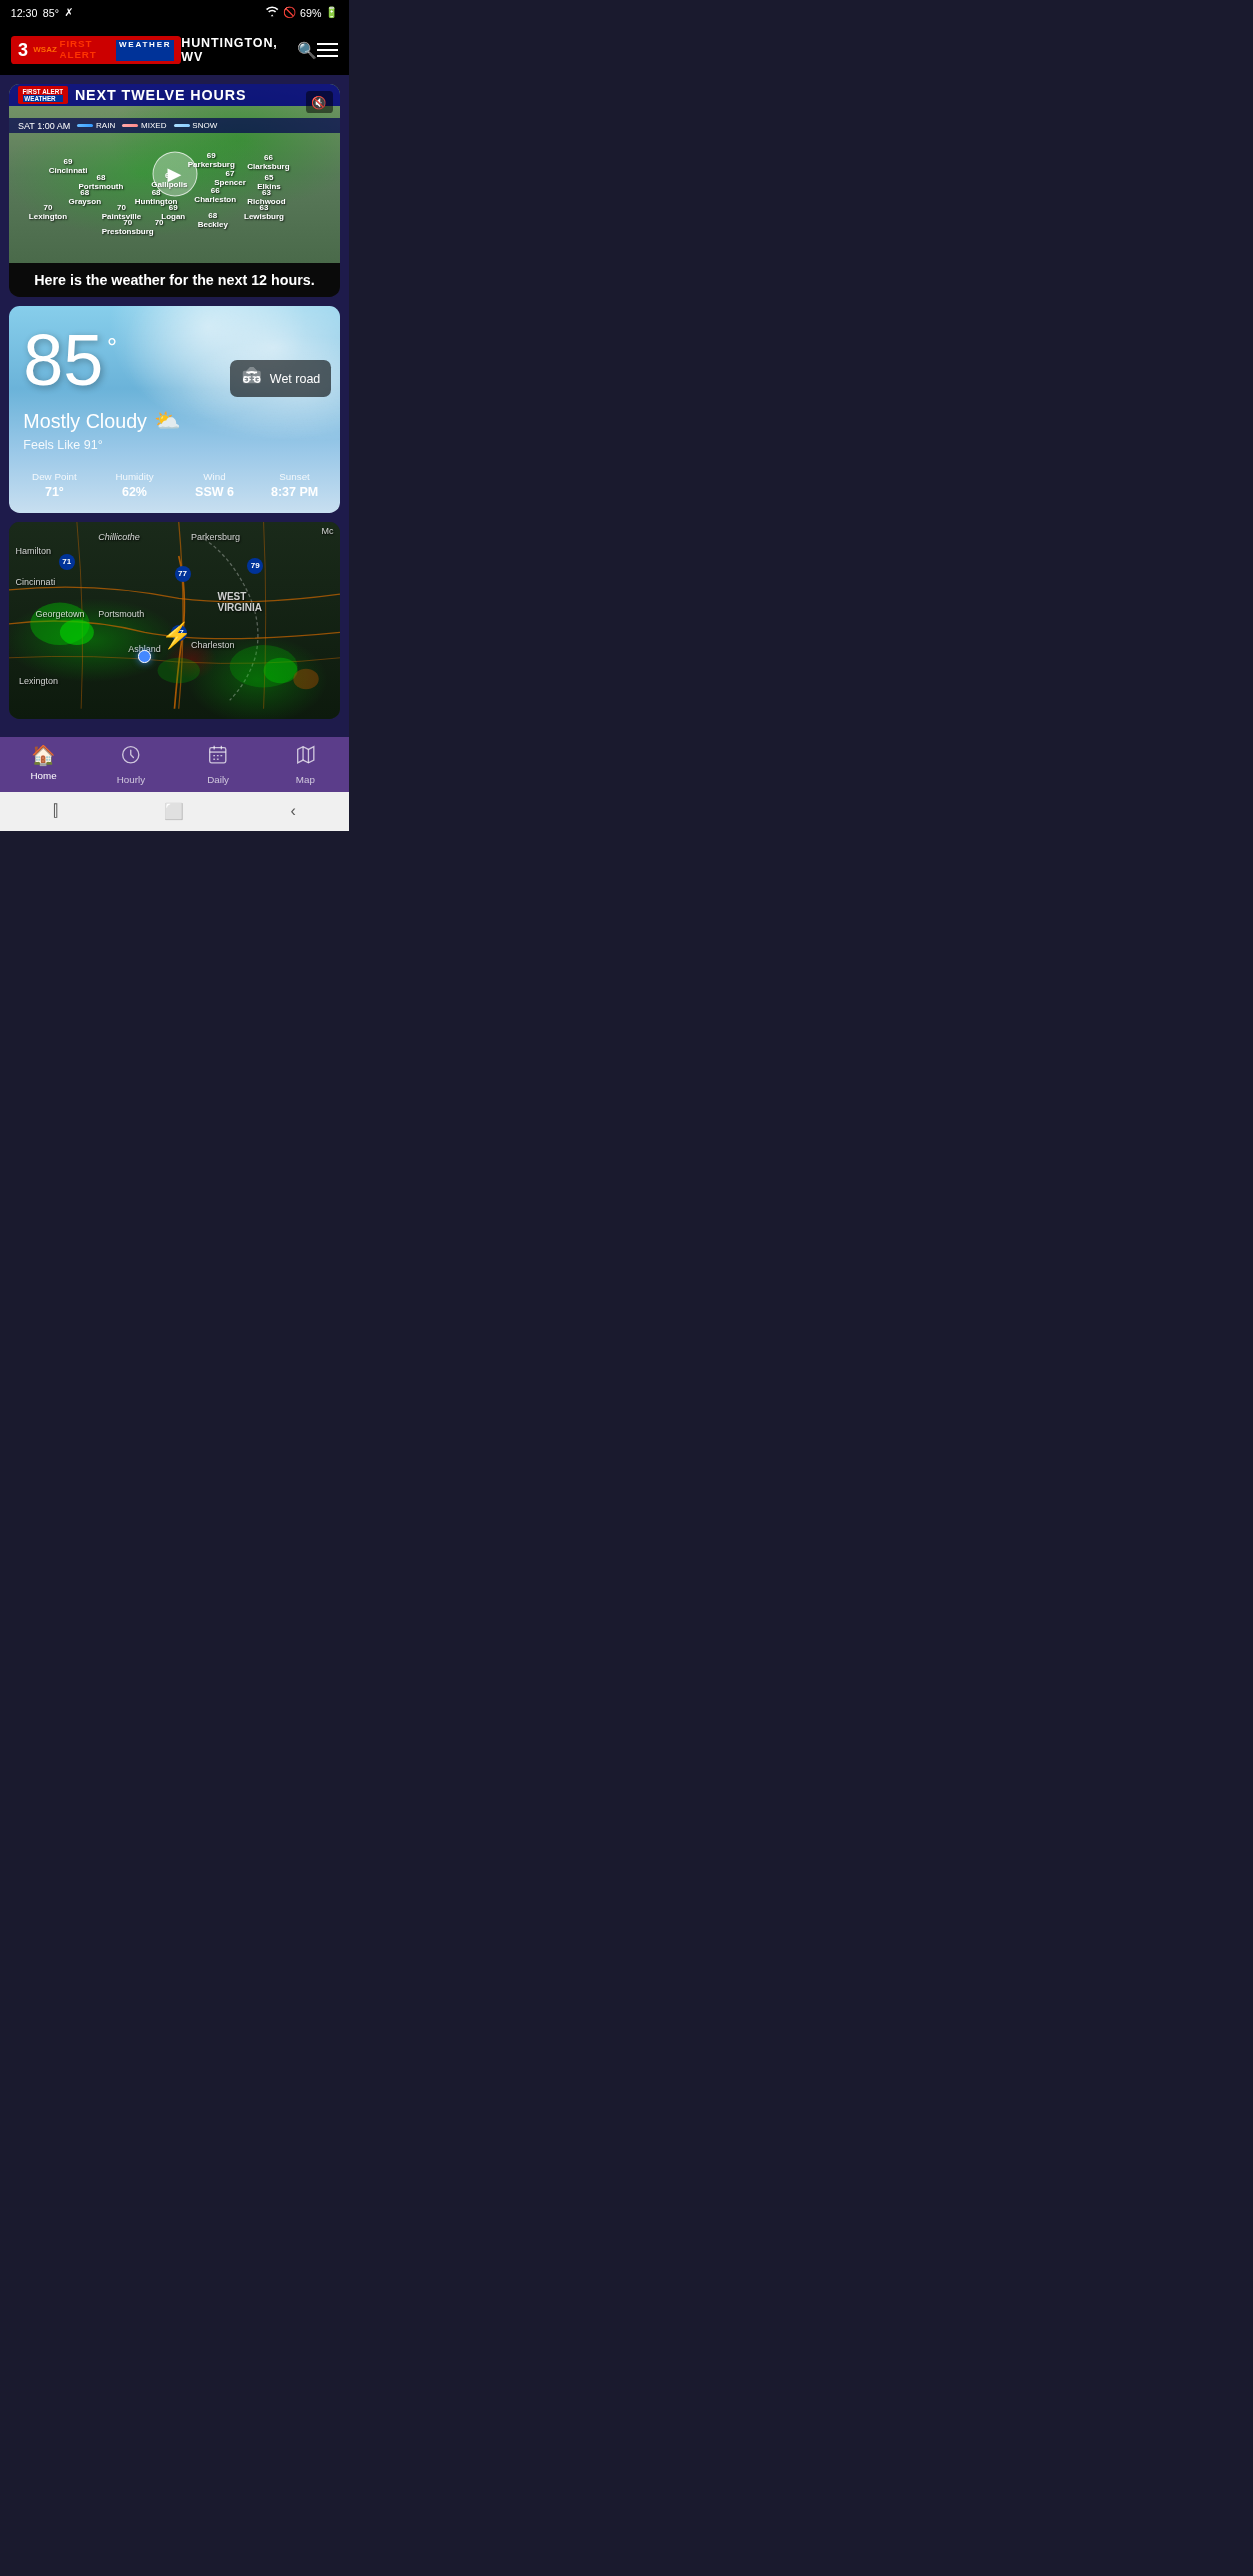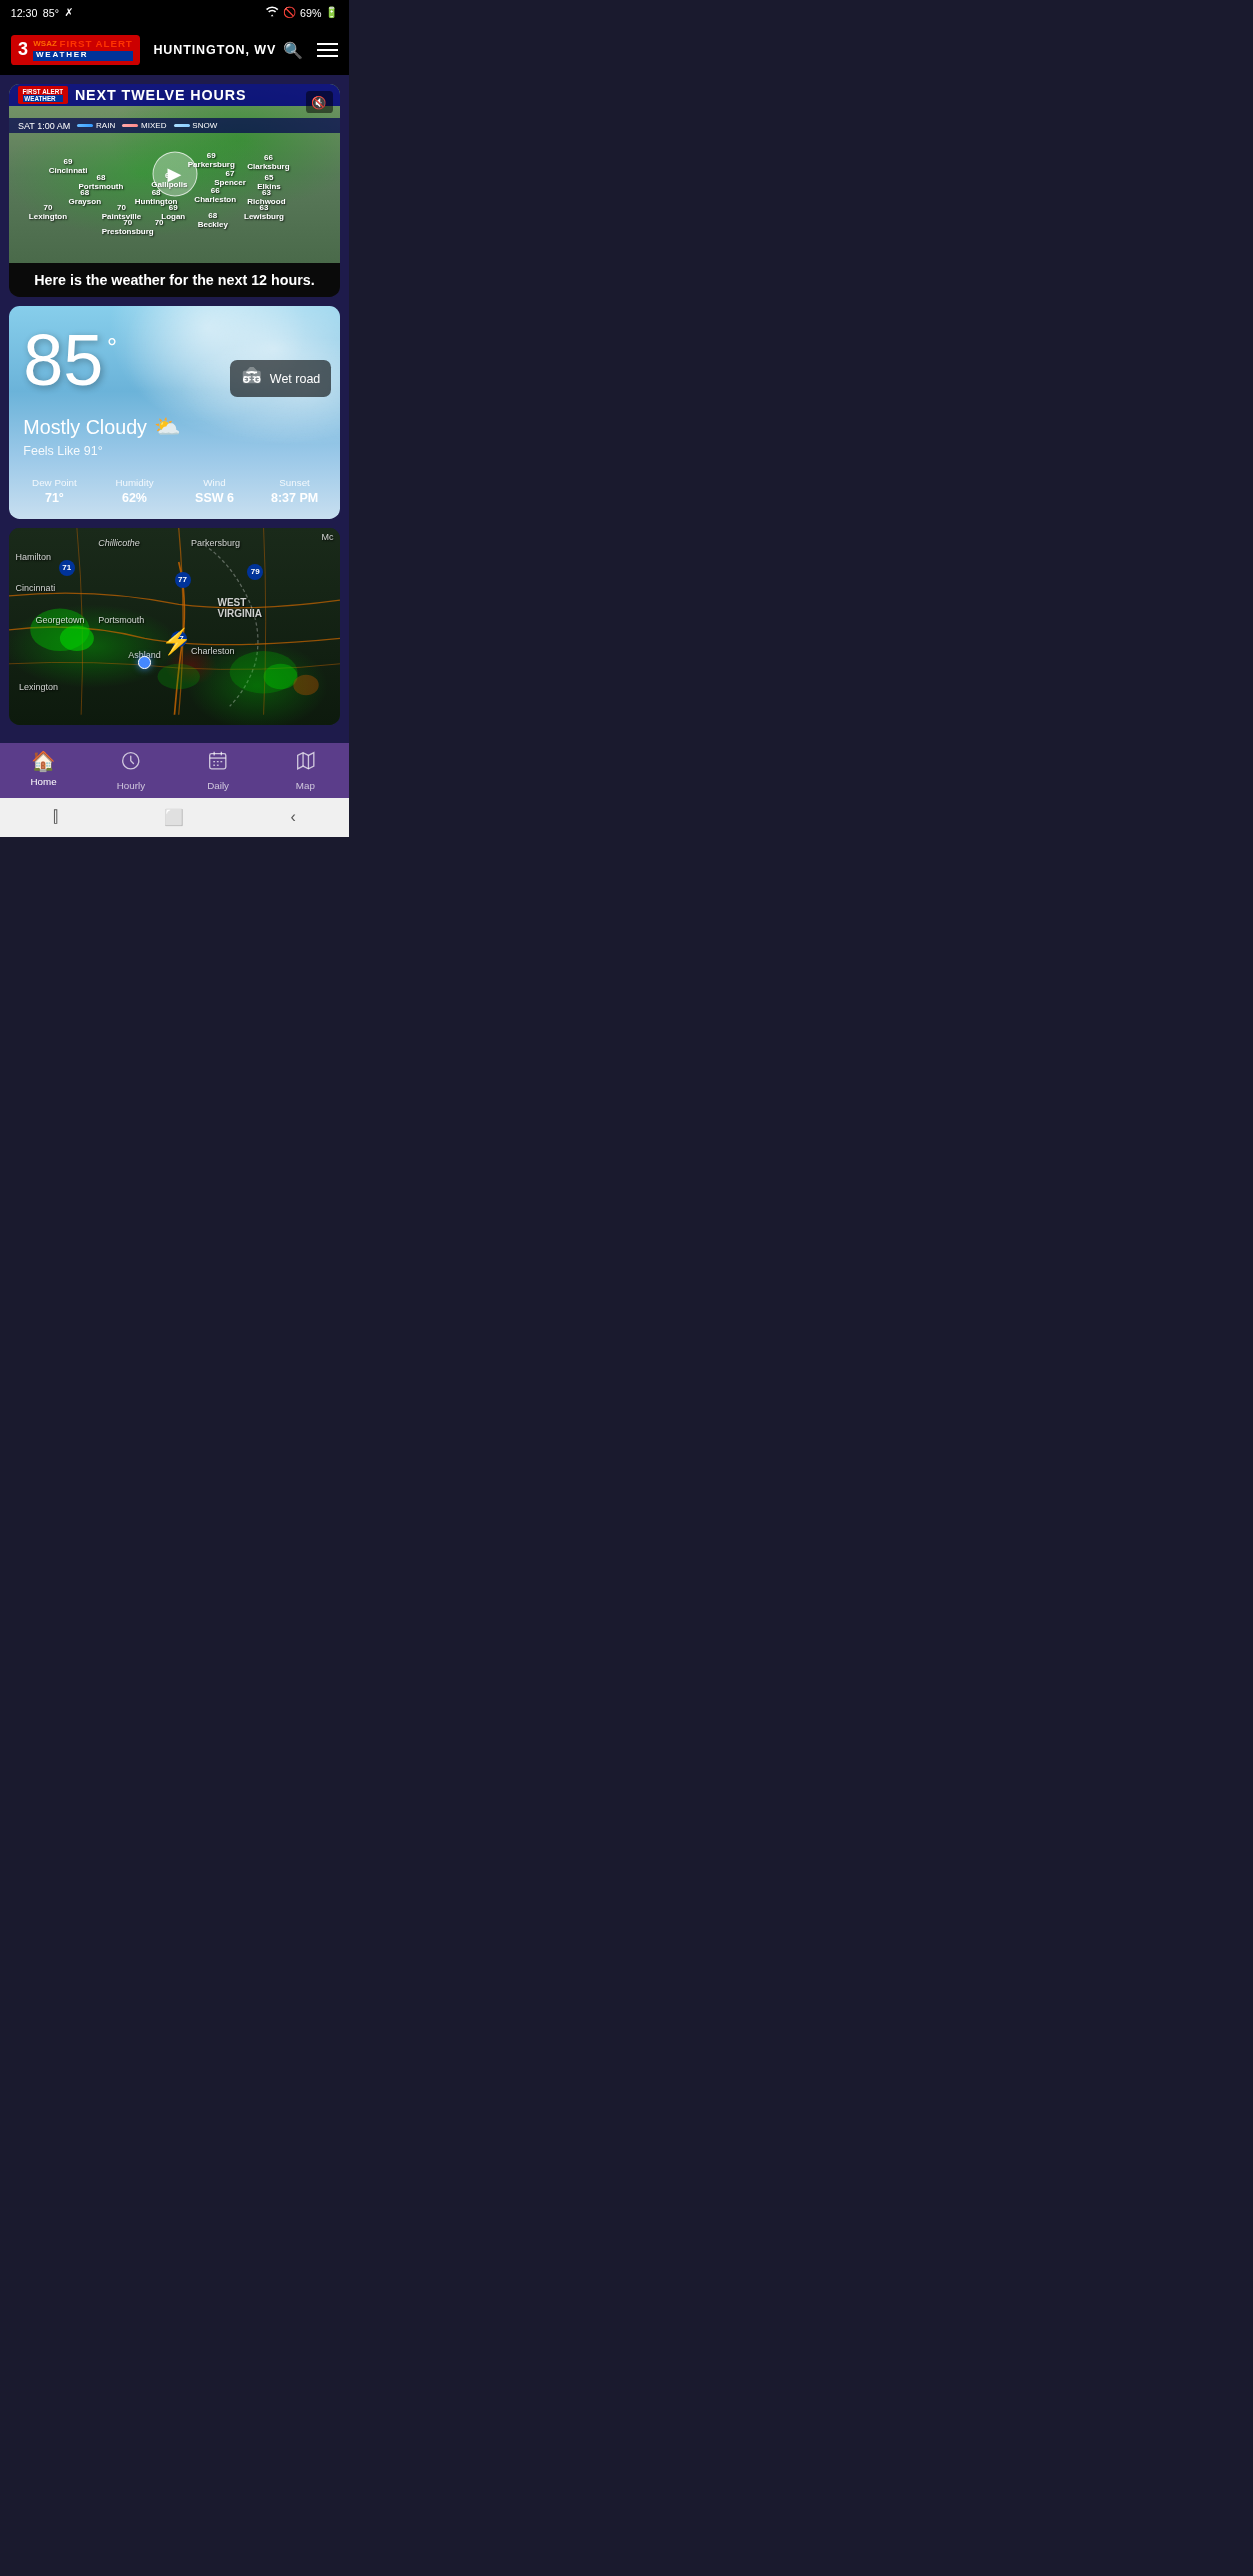--- a/index.html
+++ b/index.html
@@ -44,21 +44,20 @@
       border-radius: 3.6px;
     }
     .logo-num {
       color: white;
       font-size: 18px;
       font-weight: bold;
       margin-right: 5.4px;
     }
     .logo-text {
       display: flex;
-      flex-direction: column;
       line-height: 1.1;
     }
     .logo-alert {
       color: #ff3300;
       font-size: 11.6px;
       font-weight: 900;
       letter-spacing: 0.9px;
     }
     .logo-weather {
       background: #003399;
@@ -257,21 +256,21 @@
       font-size: 12.5px;
       color: white;
     }
     .wet-road-icon {
       font-size: 18px;
     }
     .weather-condition {
       display: flex;
       align-items: center;
       gap: 7.2px;
-      margin-top: 18px;
+      margin-top: 12px;
     }
     .condition-text {
       font-size: 19.7px;
       color: white;
       font-weight: 500;
     }
     .condition-icon {
       font-size: 21.5px;
     }
     .feels-like {

